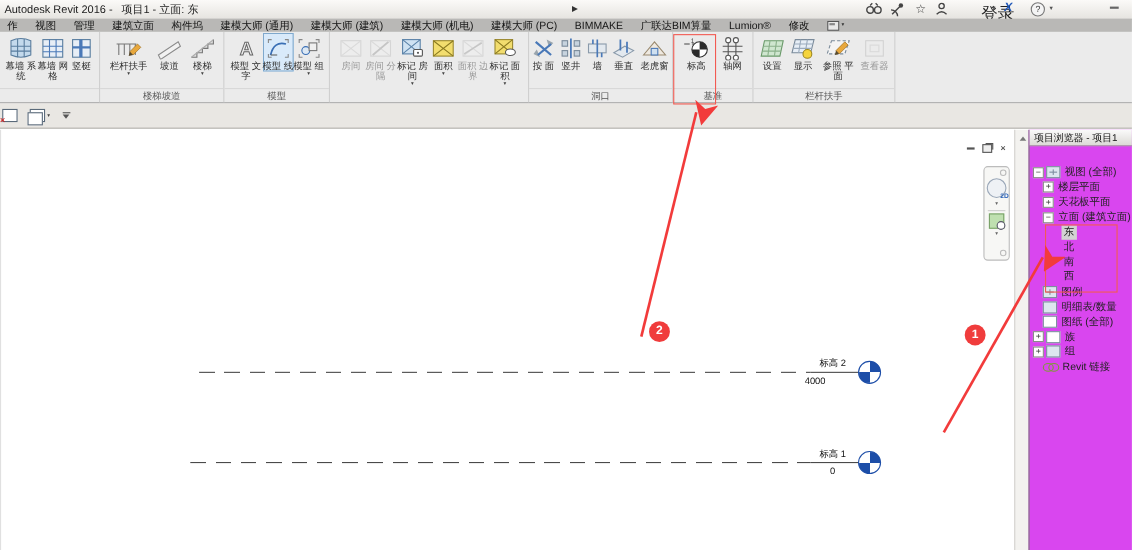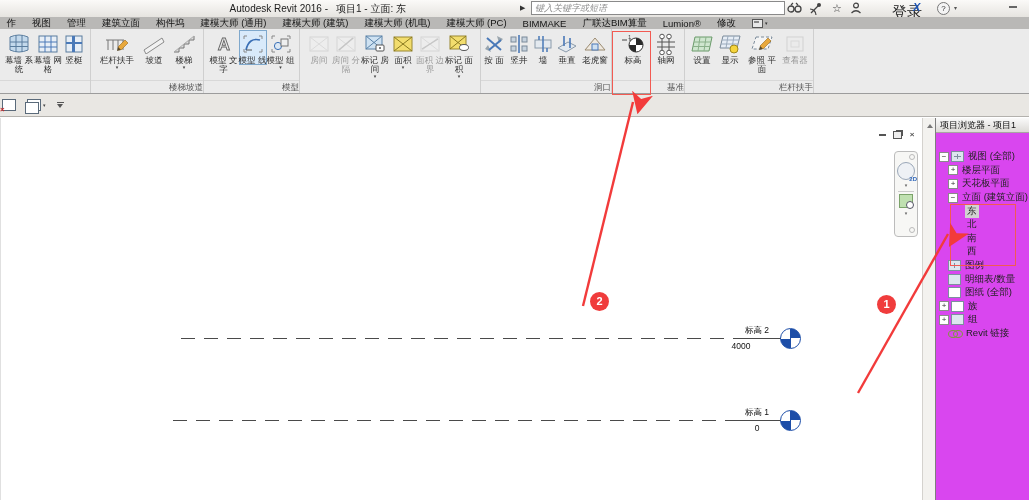--- a/index.html
+++ b/index.html
@@ -1,21 +1,21 @@
 <!DOCTYPE html>
 <html><head>
 <meta charset="utf-8">
 <style>
   html,body{margin:0;padding:0}
   body{width:1029px;height:500px;position:relative;overflow:hidden;background:#fff;
        font-family:"Liberation Sans","DejaVu Sans",sans-serif;color:#222;-webkit-font-smoothing:antialiased}
   
   .titlebar{position:absolute;left:0;top:0;width:1029px;height:17px;
             background:linear-gradient(#fbfaf8,#e6e4e0);border-bottom:1px solid #c2c0bc}
-  .wtitle{position:absolute;left:0;top:2px;width:410px;text-align:right;font-size:10px;color:#1c1c1c;white-space:nowrap}
+  .wtitle{position:absolute;left:0;top:2px;width:410px;text-align:left;font-size:10px;color:#1c1c1c;white-space:nowrap}
   .wtitle span{margin:0 4px}
   .play{position:absolute;left:520px;top:4px;font-size:7px;color:#333}
   .search{position:absolute;left:531px;top:1px;width:246px;height:12px;border:1px solid #8a8a8a;
           font-size:9px;font-style:italic;padding:0 3px;background:#fff;outline:none}
   .search::placeholder{color:#909090}
   .tbico{position:absolute;top:1px;width:16px;height:14px;display:flex;align-items:center;justify-content:center}
   .signin{position:absolute;left:892px;top:3px;font-size:15px;color:#222}
   .tbcaret{position:absolute;top:4px;font-size:6px;color:#555}
   .xlogo{position:absolute;left:913px;top:1px;font-size:11px;font-weight:bold;font-style:italic;color:#1f57b8}
   .helpc{position:absolute;left:937px;top:2px;width:11px;height:11px;border:1px solid #777;border-radius:50%;
@@ -29,21 +29,21 @@
   .tab{padding:0 8px;white-space:nowrap;cursor:default}
   .paneltoggle{display:flex;align-items:center;gap:2px;margin-left:8px}
   .ptbox{width:9px;height:7px;border:1px solid #555;background:#e8e8e8;position:relative}
   .ptbox::after{content:"";position:absolute;left:1px;top:1px;width:5px;height:2px;background:#888}
   .ptcaret{font-size:5px;color:#333}
   
   .ribbon{position:absolute;left:0;top:29px;width:1029px;height:64px;background:#ebebeb;
           border-bottom:1px solid #9c9c9c;display:flex}
   .rpanel{display:flex;flex-direction:column;border-right:1px solid #cfcfcf;flex:none}
   .pbtns{flex:1;display:flex;justify-content:center;align-items:flex-start;padding-top:1px}
-  .plab{height:12px;font-size:8.5px;color:#555;text-align:right;line-height:12px;
+  .plab{height:12px;font-size:8.5px;color:#555;text-align:center;line-height:12px;
         border-top:1px solid #d8d8d8;white-space:nowrap;overflow:hidden}
   .rbtn{display:flex;flex-direction:column;align-items:center;padding-top:1px;cursor:default}
   .ric{height:25px;display:flex;align-items:center;justify-content:center}
   .rlab{font-size:8.5px;line-height:9px;text-align:center;color:#2e2e2e;white-space:pre-line}
   .caret{font-size:5px;line-height:5px;color:#444}
   .rbtn.sel{background:#d9eafa;box-shadow:0 0 0 1px #7fa8cc inset}
   .rbtn.dis{opacity:.45}
   
   .quickbar{position:absolute;left:0;top:94px;width:1029px;height:23px;background:#e9e7e3;
             border-bottom:1px solid #b3b1ad;display:flex;align-items:center;padding-left:2px;box-sizing:border-box}
@@ -106,21 +106,20 @@
   svg.ic{display:block}
 </style>
 </head>
 <body>
 
 <div class="titlebar">
   <div class="wtitle">
     <span>Autodesk Revit 2016 -</span><span>项目1 - 立面: 东</span>
   </div>
   <span class="play">▶</span>
-  <input class="search" placeholder="键入关键字或短语" style="">
   <span class="tbico" style="left:786px">
     <svg class="ic" width="15" height="12" viewBox="0 0 15 12">
         <circle cx="4" cy="7" r="3" fill="none" stroke="#444" stroke-width="1.3"></circle>
         <circle cx="11" cy="7" r="3" fill="none" stroke="#444" stroke-width="1.3"></circle>
         <path d="M4,3 L6,1 M11,3 L9,1 M6.5,7 h2" stroke="#444" stroke-width="1.2" fill="none"></path>
       </svg>
   </span>
   <span class="tbico" style="left:808px">
     <svg class="ic" width="14" height="13" viewBox="0 0 14 13">
         <path d="M2,11 L10,3" stroke="#444" stroke-width="1.3"></path>

